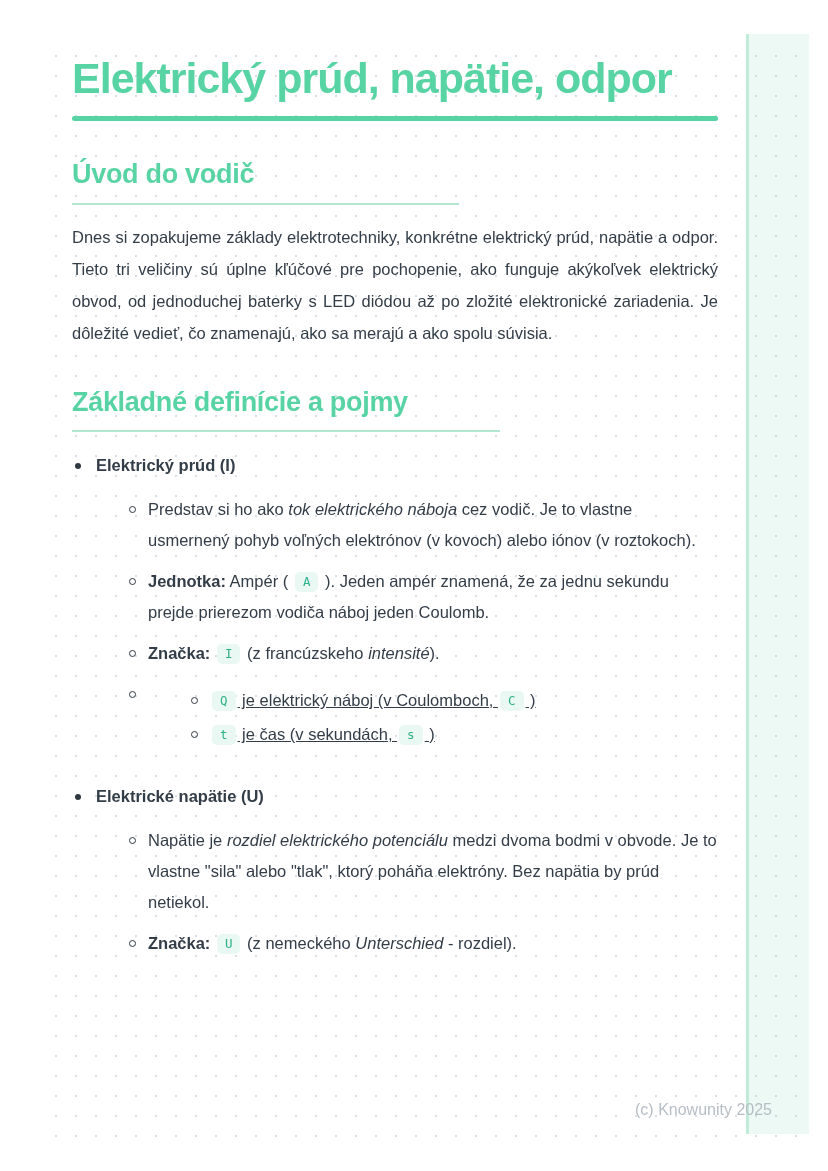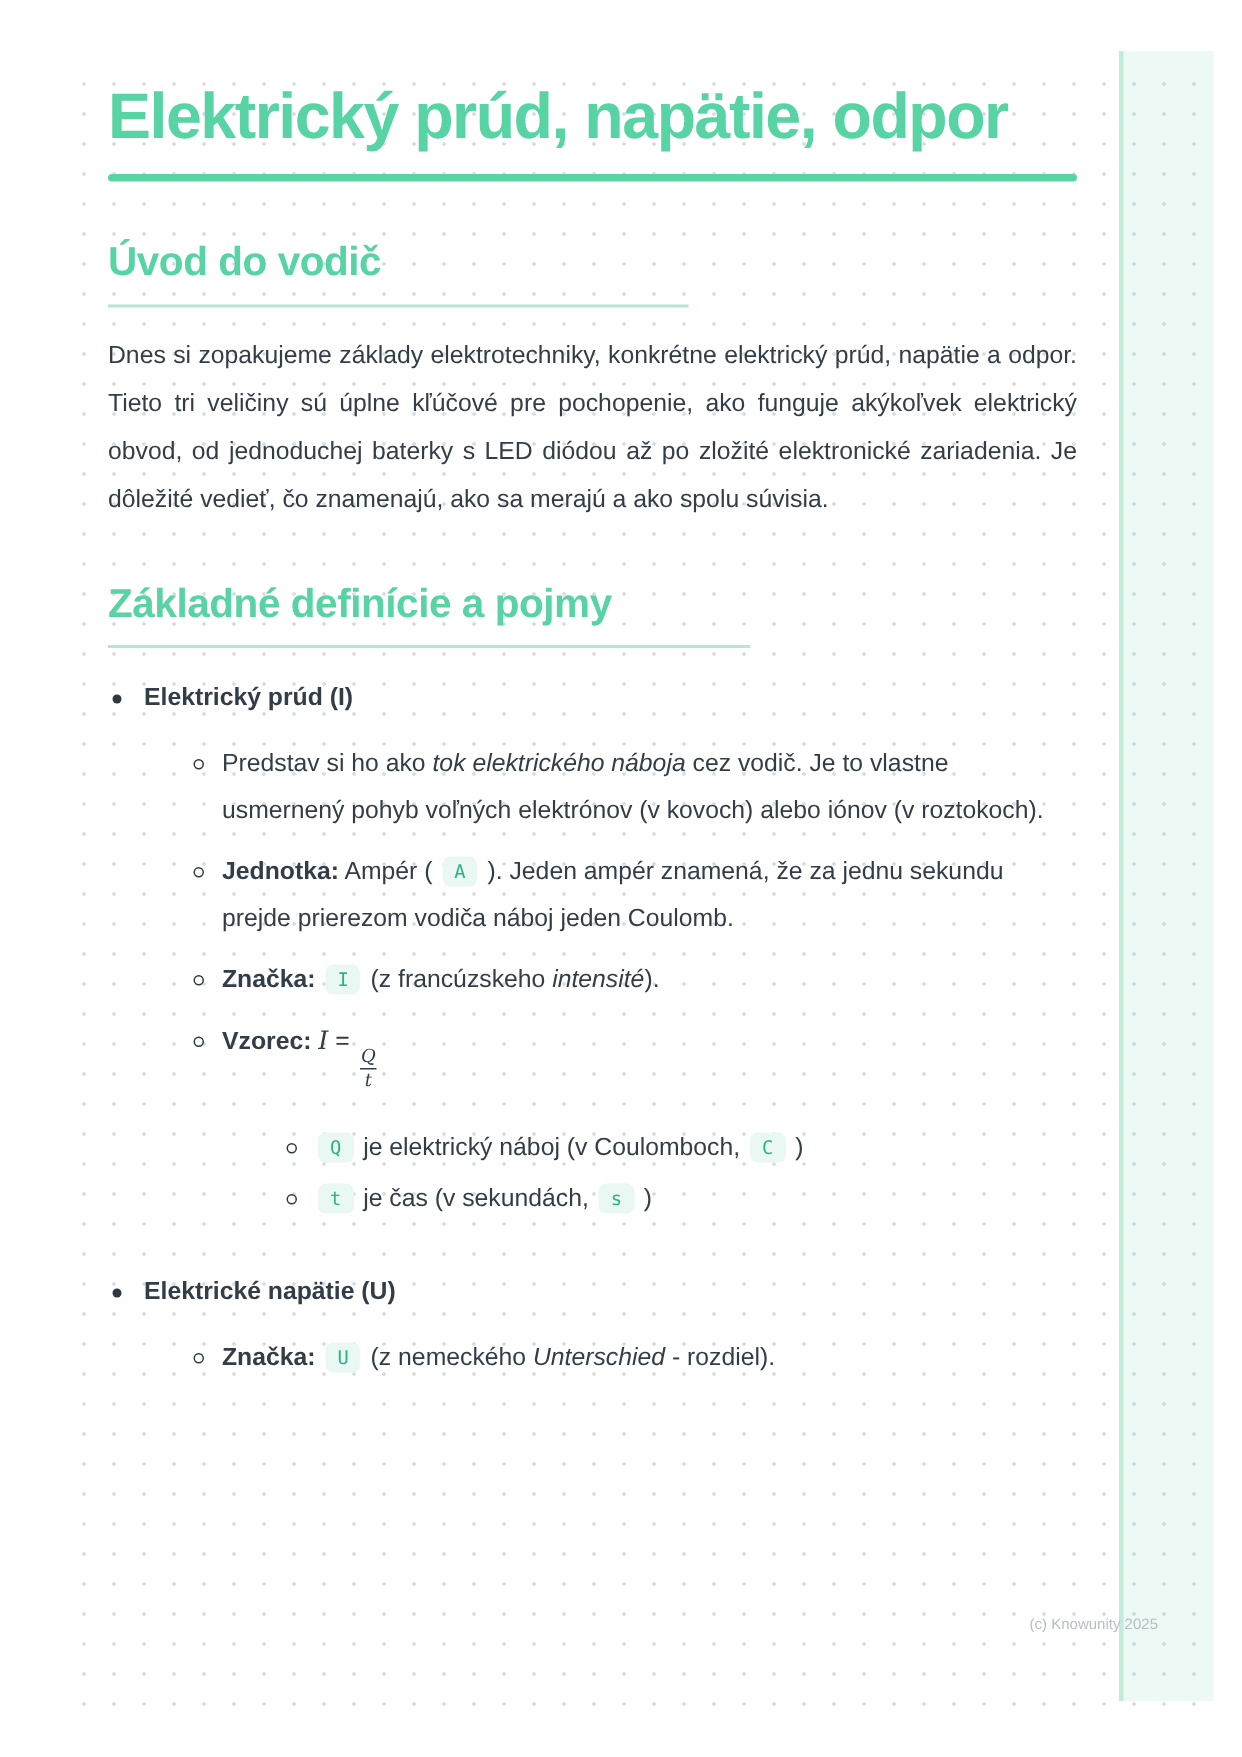--- a/index.html
+++ b/index.html
@@ -30,21 +30,21 @@
   .h2-rule{margin-top:12px;height:2px;background:#b2e8d2;}
   .h2-rule.w1{width:387px;}
   .h2-rule.w2{width:428px;}
   p.body{margin:16px 0 0;font-size:16.5px;line-height:32px;text-align:justify;}
   p.lead{margin:17px 0 0;font-size:16.5px;line-height:32px;}
   ul{list-style:none;margin:0;padding:0;}
   ul.lvl1{margin-top:14px;}
   ul.lvl1 > li{margin-top:18px;}
   ul.lvl2{margin-left:28px;margin-top:13px;}
   ul.lvl2 > li{margin-bottom:10px;}
-  ul.lvl3{margin-left:38px;margin-top:24px;}
+  ul.lvl3{margin-left:38px;margin-top:6px;text-decoration:underline;}
   ul.lvl3 > li{margin-bottom:3px;}
   li{display:flex;align-items:flex-start;font-size:16.5px;line-height:31px;}
   .marker{flex:0 0 24px;position:relative;height:31px;}
   .m1::before{content:'';position:absolute;left:3px;top:13px;width:6px;height:6px;border-radius:50%;background:#2f3842;}
   .m2::before,.m3::before{content:'';position:absolute;left:5px;top:12px;width:5px;height:5px;border-radius:50%;border:1.6px solid #2f3842;background:transparent;}
   .li-body{flex:1 1 auto;min-width:0;}
   .l1-title{font-weight:bold;}
   .line strong{font-weight:bold;}
   .line em{font-style:italic;}
   code.badge{
@@ -55,21 +55,21 @@
   }
   .math{font-family:"DejaVu Serif", serif;font-style:italic;font-size:17px;}
   .frac{
     display:inline-flex;flex-direction:column;align-items:center;
     vertical-align:-9px;line-height:1;
     font-family:"DejaVu Serif", serif;font-style:italic;font-size:12px;
   }
   .frac .num{padding:0 3px 1.5px;}
   .frac .den{border-top:1px solid #333d48;padding:1.5px 3px 0;}
   .watermark{
-    position:absolute;top:1078px;right:56px;font-size:10px;color:#b6bdc5;z-index:5;padding-left:25px;
+    position:absolute;top:1101px;right:56px;font-size:16px;color:#b6bdc5;z-index:5;padding-left:25px;
   }
 </style>
 </head>
 <body style="--accent: #58d3a4; --badge-bg: #e9f8f2; --badge-text: #2fb089; --text: #333d48;">
 
 <div class="dot-grid"></div>
 <div class="side-band"></div>
 
 <main class="content">
   <h1>Elektrický prúd, napätie, odpor</h1>
@@ -102,24 +102,20 @@
               </li>
               <li>
                 <span class="marker m2"></span>
                 <div class="li-body">
                   <div class="line"><strong>Značka:</strong> <code class="badge">I</code> (z francúzskeho <em>intensité</em>).</div>
                 </div>
               </li>
               <li>
                 <span class="marker m2"></span>
                 <div class="li-body">
-                  <div class="line"><strong>Vzorec:</strong> <span class="math">I</span> = <span class="frac">
-                      <span class="num">Q</span>
-                      <span class="den">t</span>
-                    </span></div>
                   <ul class="lvl3">
                     <li>
                       <span class="marker m3"></span>
                       <div class="li-body">
                         <div class="line"><code class="badge">Q</code> je elektrický náboj (v Coulomboch, <code class="badge">C</code> )</div>
                       </div>
                     </li>
                     <li>
                       <span class="marker m3"></span>
                       <div class="li-body">
@@ -130,20 +126,26 @@
                 </div>
               </li>
             </ul></div>
         </li>
         <li>
           <span class="marker m1"></span>
           <div class="li-body"><span class="l1-title">Elektrické napätie (U)</span><ul class="lvl2">
               <li>
                 <span class="marker m2"></span>
                 <div class="li-body">
+                  <div class="line">Napätie je <em>rozdiel elektrického potenciálu</em> medzi dvoma bodmi v obvode. Je to vlastne "sila" alebo "tlak", ktorý poháňa elektróny. Bez napätia by prúd netiekol.</div>
+                </div>
+              </li>
+              <li>
+                <span class="marker m2"></span>
+                <div class="li-body">
                   <div class="line"><strong>Značka:</strong> <code class="badge">U</code> (z nemeckého <em>Unterschied</em> - rozdiel).</div>
                 </div>
               </li>
             </ul></div>
         </li>
       </ul>
   </section>
 </main>
 
 <div class="watermark">(c) Knowunity 2025</div>

